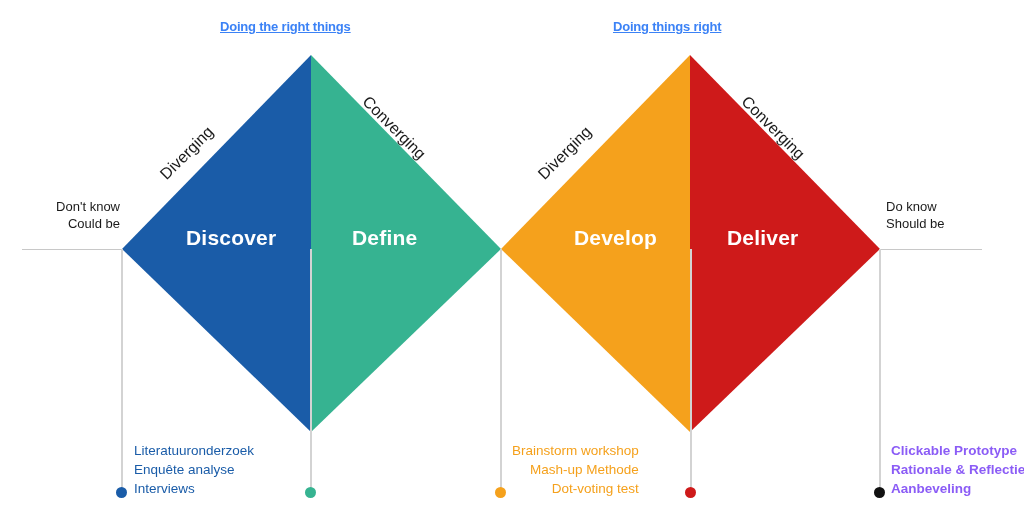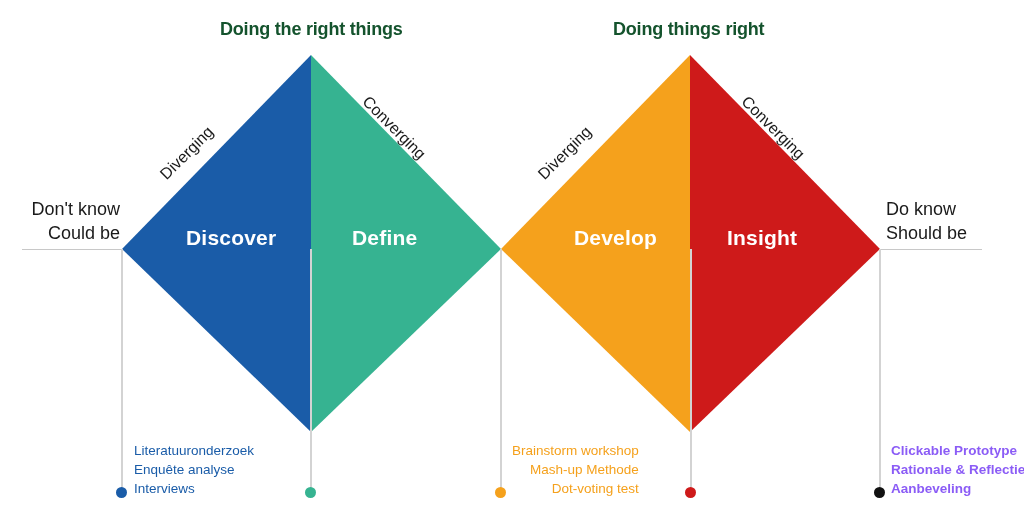--- a/index.html
+++ b/index.html
@@ -13,24 +13,25 @@
     height: 518px;
     background: #ffffff;
     font-family: "Liberation Sans", sans-serif;
     overflow: hidden;
   }
 
   
   .section-title {
     position: absolute;
     font-weight: bold;
-    font-size: 18px;
-    color: #14532d;
+    font-size: 13px;
+    color: #3b82f6;
     letter-spacing: -0.2px;
     white-space: nowrap;
+    text-decoration: underline;
   }
   #title-left  { left: 220px; top: 19px; }
   #title-right { left: 613px; top: 19px; }
 
   
   #diamond-layer {
     position: absolute;
     left: 0; top: 0;
     width: 1024px;
     height: 518px;
@@ -61,21 +62,21 @@
   .slope-label.diverge { transform: rotate(-45deg); }
   .slope-label.converge { transform: rotate(45deg); }
   #slope-diverging-1 { left: 163px; top: 168px; }
   #slope-converging-1 { left: 365px; top: 90px; }
   #slope-diverging-2 { left: 541px; top: 168px; }
   #slope-converging-2 { left: 744px; top: 90px; }
 
   
   .endpoint {
     position: absolute;
-    font-size: 18px;
+    font-size: 13px;
     color: #1a1a1a;
     line-height: 1.32;
     white-space: nowrap;
   }
   #endpoint-left  { left: 8px;  top: 198px; text-align: right; width: 112px; }
   #endpoint-right { left: 886px; top: 198px; text-align: left; }
 
   
   .baseline {
     position: absolute;
@@ -140,21 +141,21 @@
     <polygon points="122,249 311,55 311,432" fill="#1a5ca8"></polygon>
     <polygon points="311,55 501,249 311,432" fill="#36b391"></polygon>
 
     <polygon points="501,249 690,55 690,432" fill="#f5a11c"></polygon>
     <polygon points="690,55 880,249 690,432" fill="#ce1a1a"></polygon>
   </svg>
 
   <div class="phase-label" id="phase-discover">Discover</div>
   <div class="phase-label" id="phase-define">Define</div>
   <div class="phase-label" id="phase-develop">Develop</div>
-  <div class="phase-label" id="phase-deliver">Insight</div>
+  <div class="phase-label" id="phase-deliver">Deliver</div>
 
   <div class="slope-label diverge" id="slope-diverging-1">Diverging</div>
   <div class="slope-label converge" id="slope-converging-1">Converging</div>
   <div class="slope-label diverge" id="slope-diverging-2">Diverging</div>
   <div class="slope-label converge" id="slope-converging-2">Converging</div>
 
   <div class="endpoint" id="endpoint-left">
     <div>Don't know</div>
     <div>Could be</div>
   </div>

